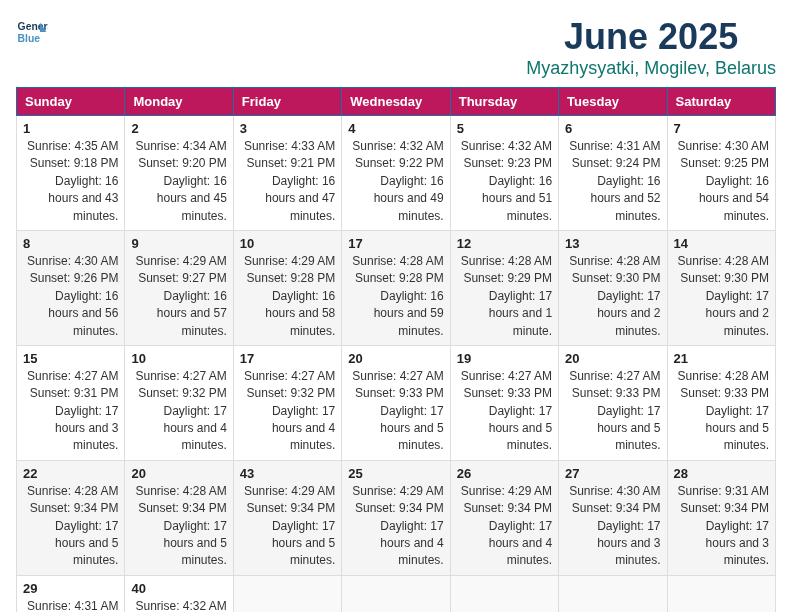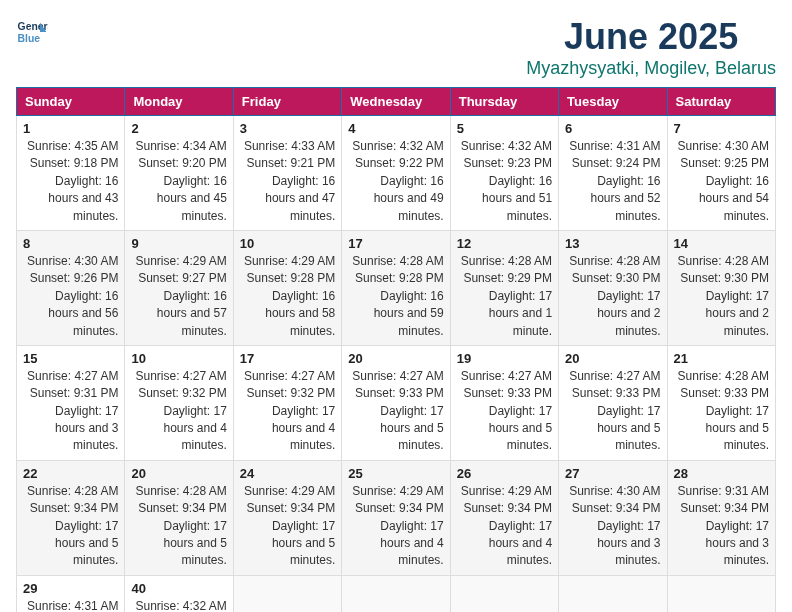--- a/index.html
+++ b/index.html
@@ -270,21 +270,21 @@
 and 5 minutes.</div>
         </td>
         <td>
           <span class="day-num">20</span>
           <div class="day-info">Sunrise: 4:28 AM
 Sunset: 9:34 PM
 Daylight: 17 hours
 and 5 minutes.</div>
         </td>
         <td>
-          <span class="day-num">24</span>
+          <span class="day-num">43</span>
           <div class="day-info">Sunrise: 4:29 AM
 Sunset: 9:34 PM
 Daylight: 17 hours
 and 5 minutes.</div>
         </td>
         <td>
           <span class="day-num">25</span>
           <div class="day-info">Sunrise: 4:29 AM
 Sunset: 9:34 PM
 Daylight: 17 hours

